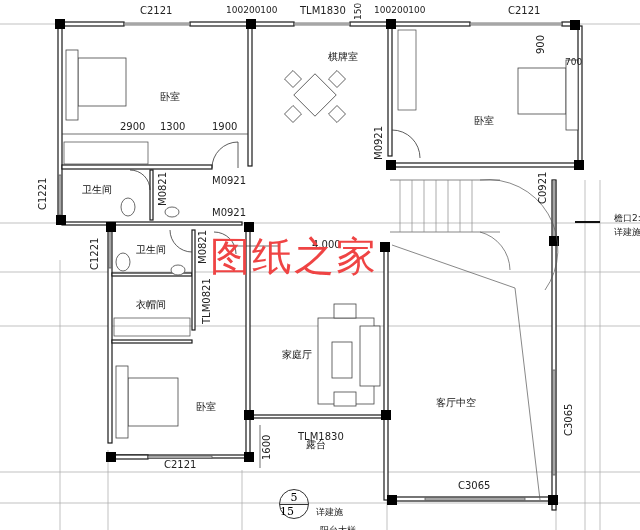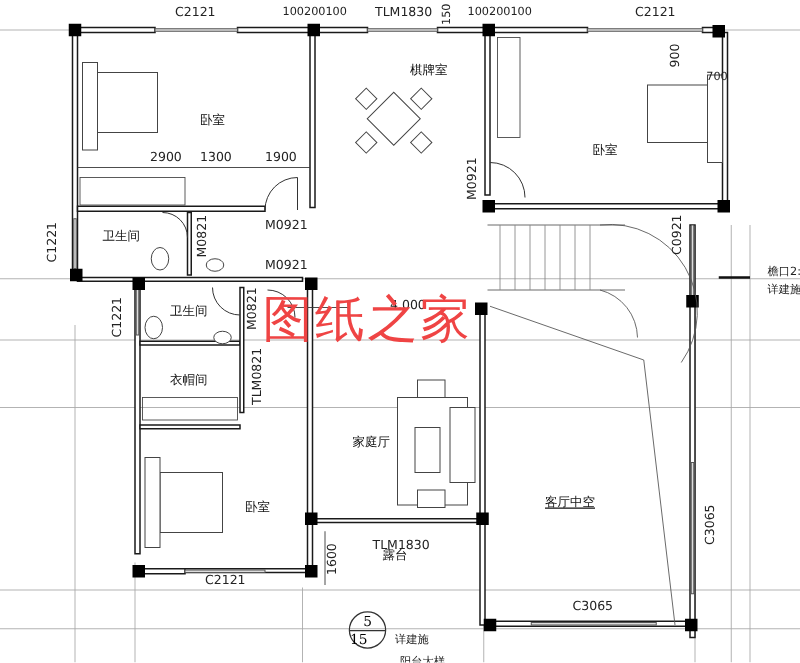--- a/index.html
+++ b/index.html
@@ -176,21 +176,21 @@
 </svg>
 
 <div class="lbl room" style="left:160px;top:92px;">卧室</div>
 <div class="lbl room" style="left:474px;top:116px;">卧室</div>
 <div class="lbl room" style="left:196px;top:402px;">卧室</div>
 <div class="lbl room" style="left:300px;top:52px;margin-left:28px;">棋牌室</div>
 <div class="lbl room" style="left:82px;top:185px;">卫生间</div>
 <div class="lbl room" style="left:136px;top:245px;">卫生间</div>
 <div class="lbl room" style="left:136px;top:300px;">衣帽间</div>
 <div class="lbl room" style="left:282px;top:350px;text-align:right;">家庭厅</div>
-<div class="lbl room" style="left:436px;top:398px;text-decoration:underline;">客厅中空</div>
+<div class="lbl room" style="left:436px;top:398px;">客厅中空</div>
 <div class="lbl room" style="left:306px;top:440px;">露台</div>
 
 <div class="lbl" style="left:140px;top:6px;">C2121</div>
 <div class="lbl" style="left:508px;top:6px;">C2121</div>
 <div class="lbl" style="left:164px;top:460px;">C2121</div>
 <div class="lbl" style="left:300px;top:6px;">TLM1830</div>
 <div class="lbl" style="left:298px;top:432px;">TLM1830</div>
 <div class="lbl vert" style="left:374px;top:160px;">M0921</div>
 <div class="lbl" style="left:212px;top:176px;">M0921</div>
 <div class="lbl" style="left:212px;top:208px;">M0921</div>

